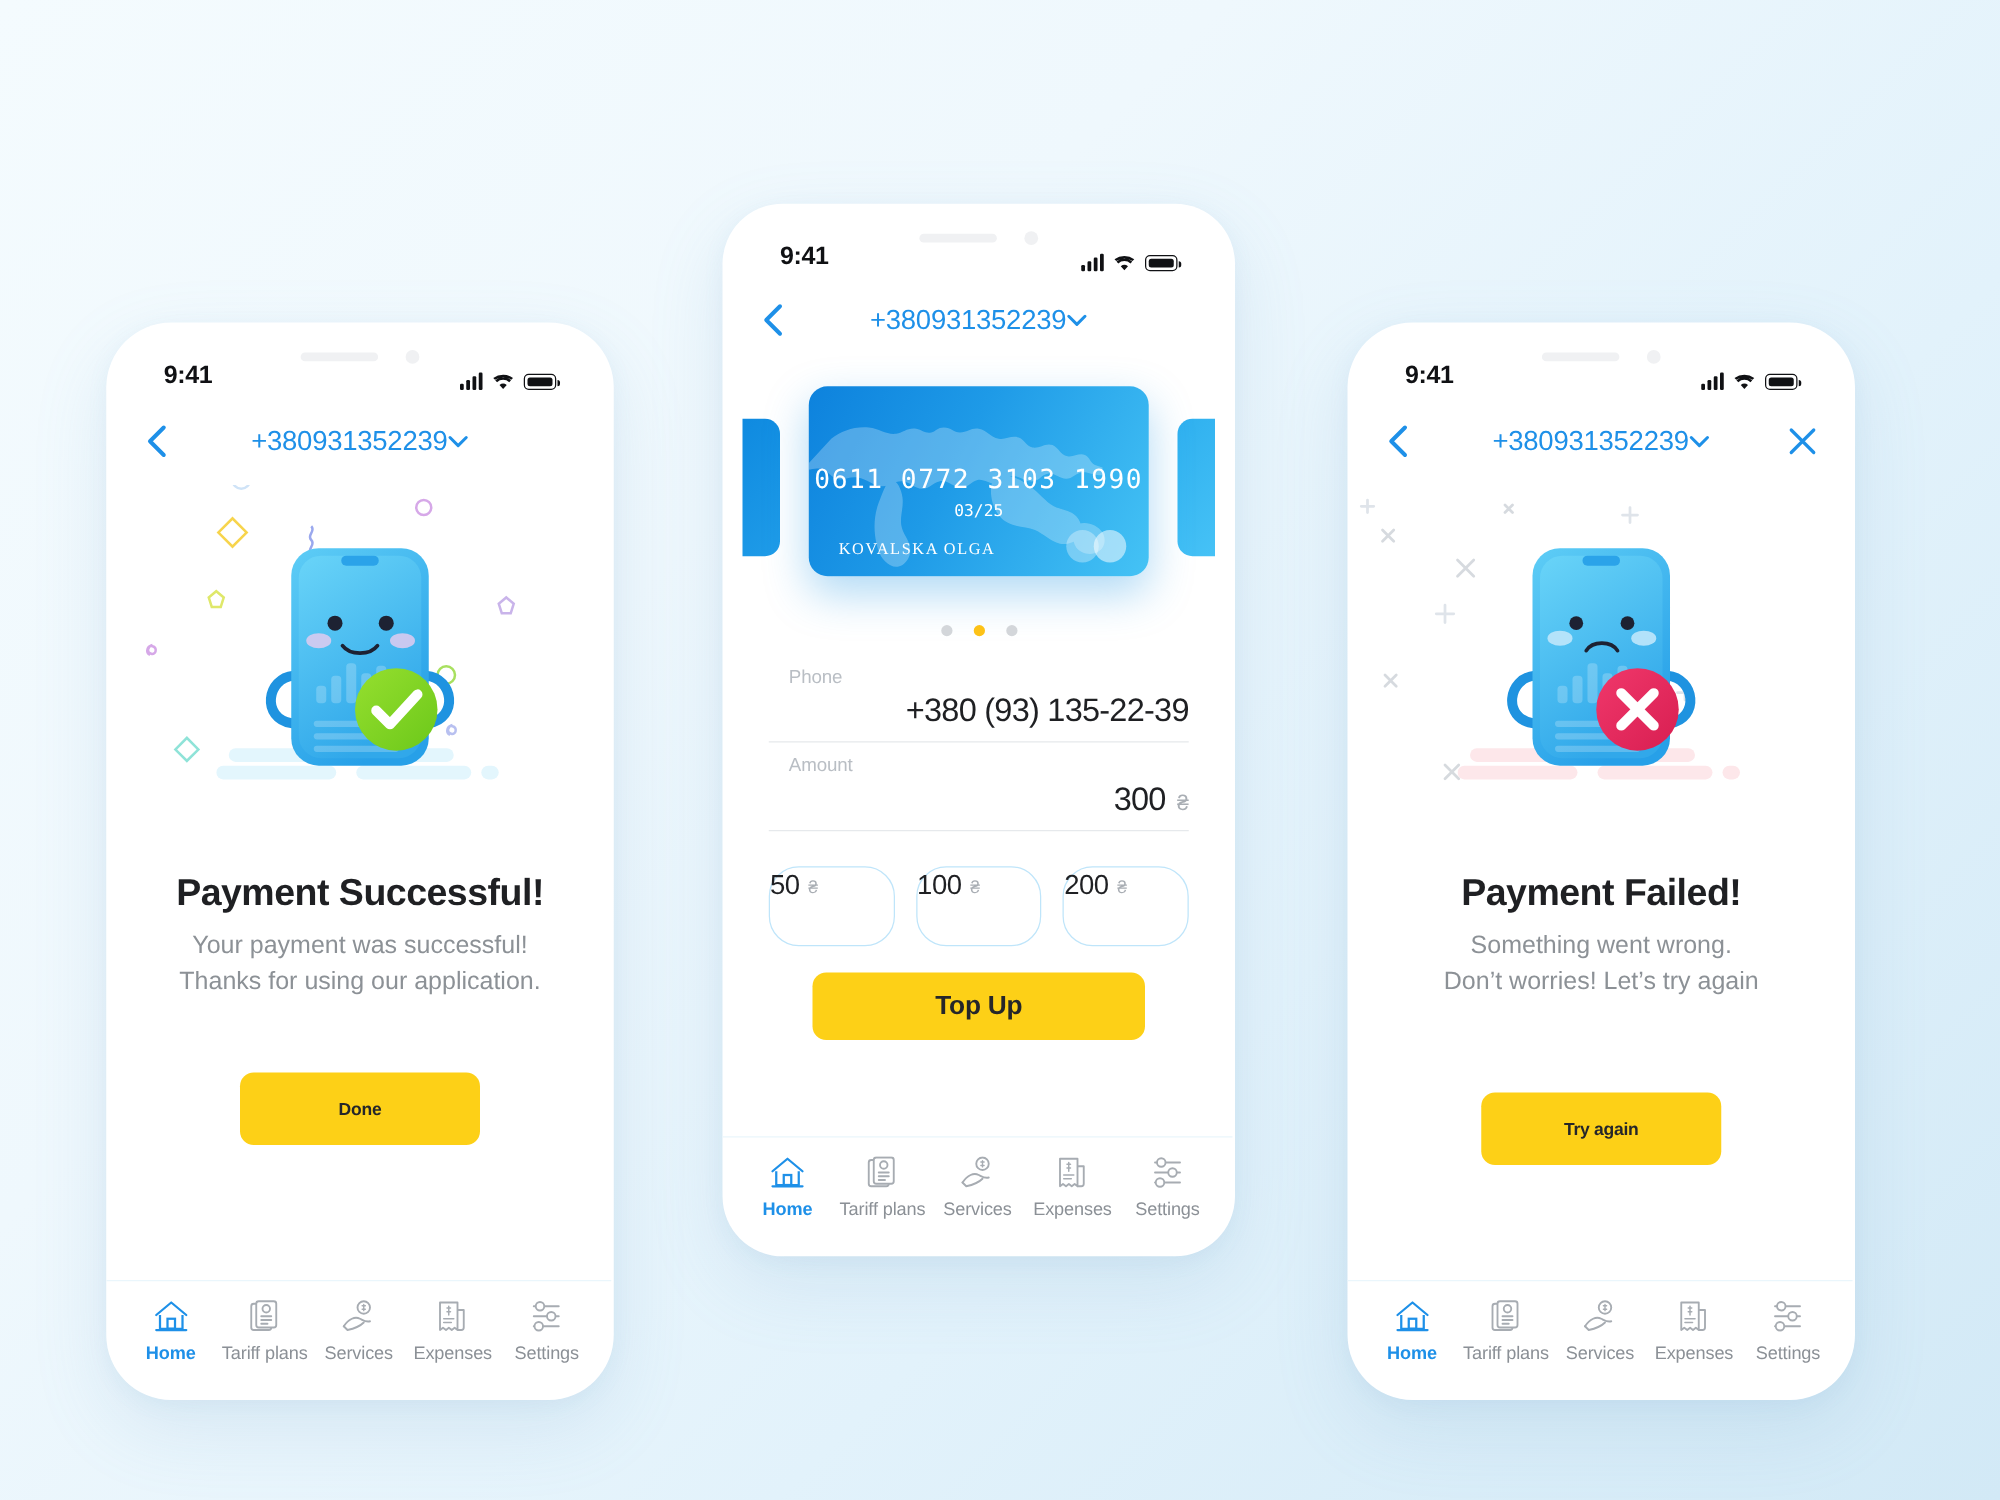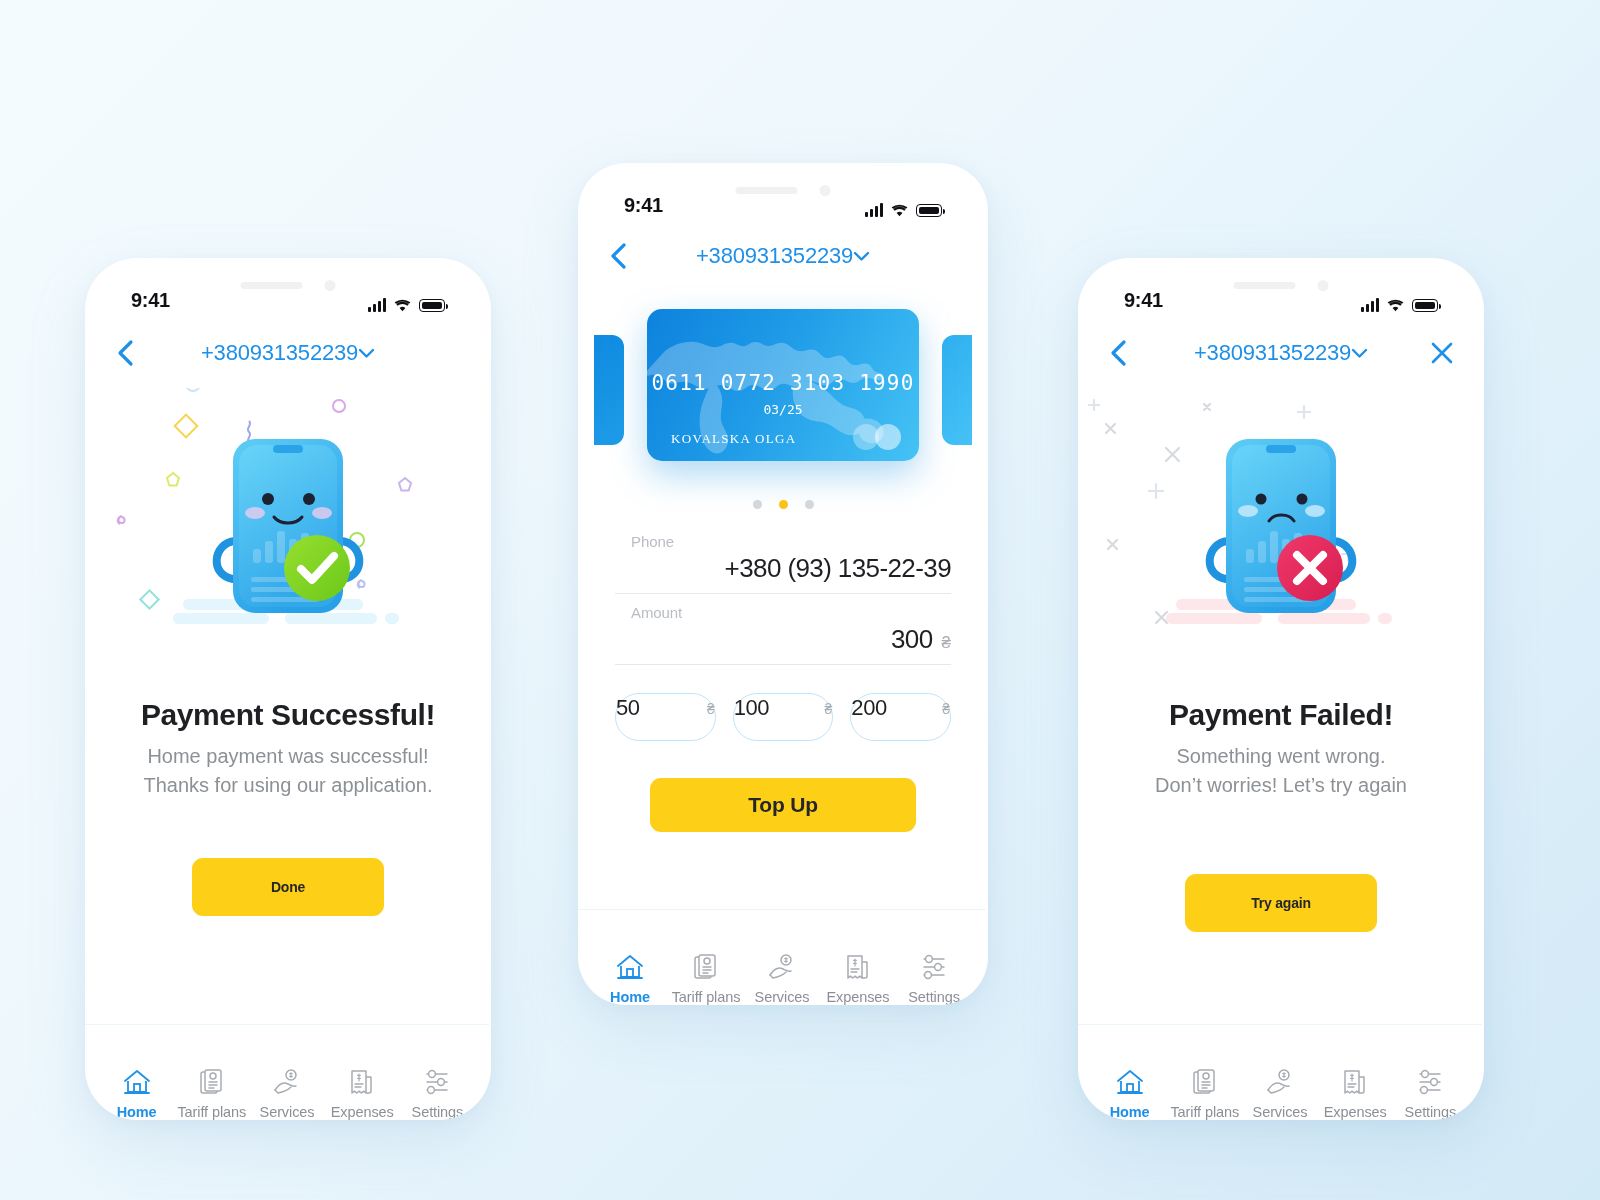--- a/index.html
+++ b/index.html
@@ -103,21 +103,21 @@
     font-family: "Liberation Sans", sans-serif;
     font-size: 14px; font-weight: bold; color: #25262a;
     cursor: pointer; letter-spacing: -0.2px;
   }
 
   
   .tabbar {
     position: absolute; left: 0; right: 2px; bottom: 0;
     height: 96px;
     border-top: 1.5px solid #eaf6fc;
-    display: flex; align-items: flex-end; justify-content: space-around;
+    display: flex; align-items: flex-start; justify-content: space-around;
     padding: 13px 14px 0 14px;
   }
   .tab {
     display: flex; flex-direction: column; align-items: center; gap: 7px;
     flex: 1; cursor: pointer;
   }
   .tab-ico { height: 30px; display:flex; align-items:center; justify-content:center; }
   .tab-lbl { font-size: 14.5px; color: #8b9096; letter-spacing:-0.1px; white-space: nowrap;}
   .tab.active .tab-lbl { color: #1e90e8; font-weight: bold; }
 
@@ -174,23 +174,23 @@
 
   
   .field { position: absolute; left: 37px; right: 37px; }
   .field-lbl { font-size: 15px; color: #b9bec4; margin-bottom: 3px; letter-spacing:-0.1px;margin-left:16px;}
   .field-row { display:flex; align-items:baseline; gap: 9px; border-bottom: 1.5px solid #e6e9ec; padding-bottom: 9px; justify-content: flex-end;}
   .field-val { font-size: 26px; color: #1f2023; letter-spacing: -0.6px; }
   .field-cur { font-size: 17px; color: #a9aeb4; }
 
   .chips { position:absolute; left:37px; right:37px; display:flex; gap:17px; }
   .chip {
-    flex: 1; height: 48px; border-radius: 24px;
+    flex: 1; height: 64px; border-radius: 24px;
     border: 1.4px solid #bfe5fa; background: #fff;
-    display:flex; align-items:baseline; justify-content:space-between; gap:7px;
+    display:flex; align-items:baseline; justify-content:flex-start; gap:7px;
     cursor:pointer;
   }
   .chip-val { font-size: 22px; color: #1f2023; font-weight: 500; letter-spacing:-0.4px;
               position: relative; top: 1px;}
   .chip-cur { font-size: 14px; color: #a9aeb4; }
 
   .topup-btn {
     position:absolute; left: 72px; right: 72px; height: 54px;
     background: #fdd017; border:none; border-radius: 11px;
     font-family: "Liberation Sans", sans-serif;
@@ -317,21 +317,21 @@
             <circle cx="144" cy="147" r="33" fill="url(#chk)"></circle>
             <path d="M128 148l11 11 22 -24" stroke="#fff" stroke-width="8" fill="none" stroke-linecap="round" stroke-linejoin="round"></path>
           </g>
         </svg>
       </div>
     </div>
   </div>
 
   <div class="result-title" style="top:440px">Payment Successful!</div>
   <div class="result-sub" style="top:484px">
-    <div>Home payment was successful!</div>
+    <div>Your payment was successful!</div>
     <div>Thanks for using our application.</div>
   </div>
   <button class="cta-btn" style="top:600px; left:107px; right:107px">Done</button>
 
   <div class="tabbar">
     <div class="tab active">
       <div class="tab-ico">
         <svg width="28" height="26" viewBox="0 0 28 26">
             <path d="M2 12L14 2l12 10" stroke="#1e90e8" stroke-width="1.8" fill="none" stroke-linecap="round" stroke-linejoin="round"></path>
             <path d="M5 12v11h18V12" stroke="#1e90e8" stroke-width="1.8" fill="none" stroke-linejoin="round"></path>

